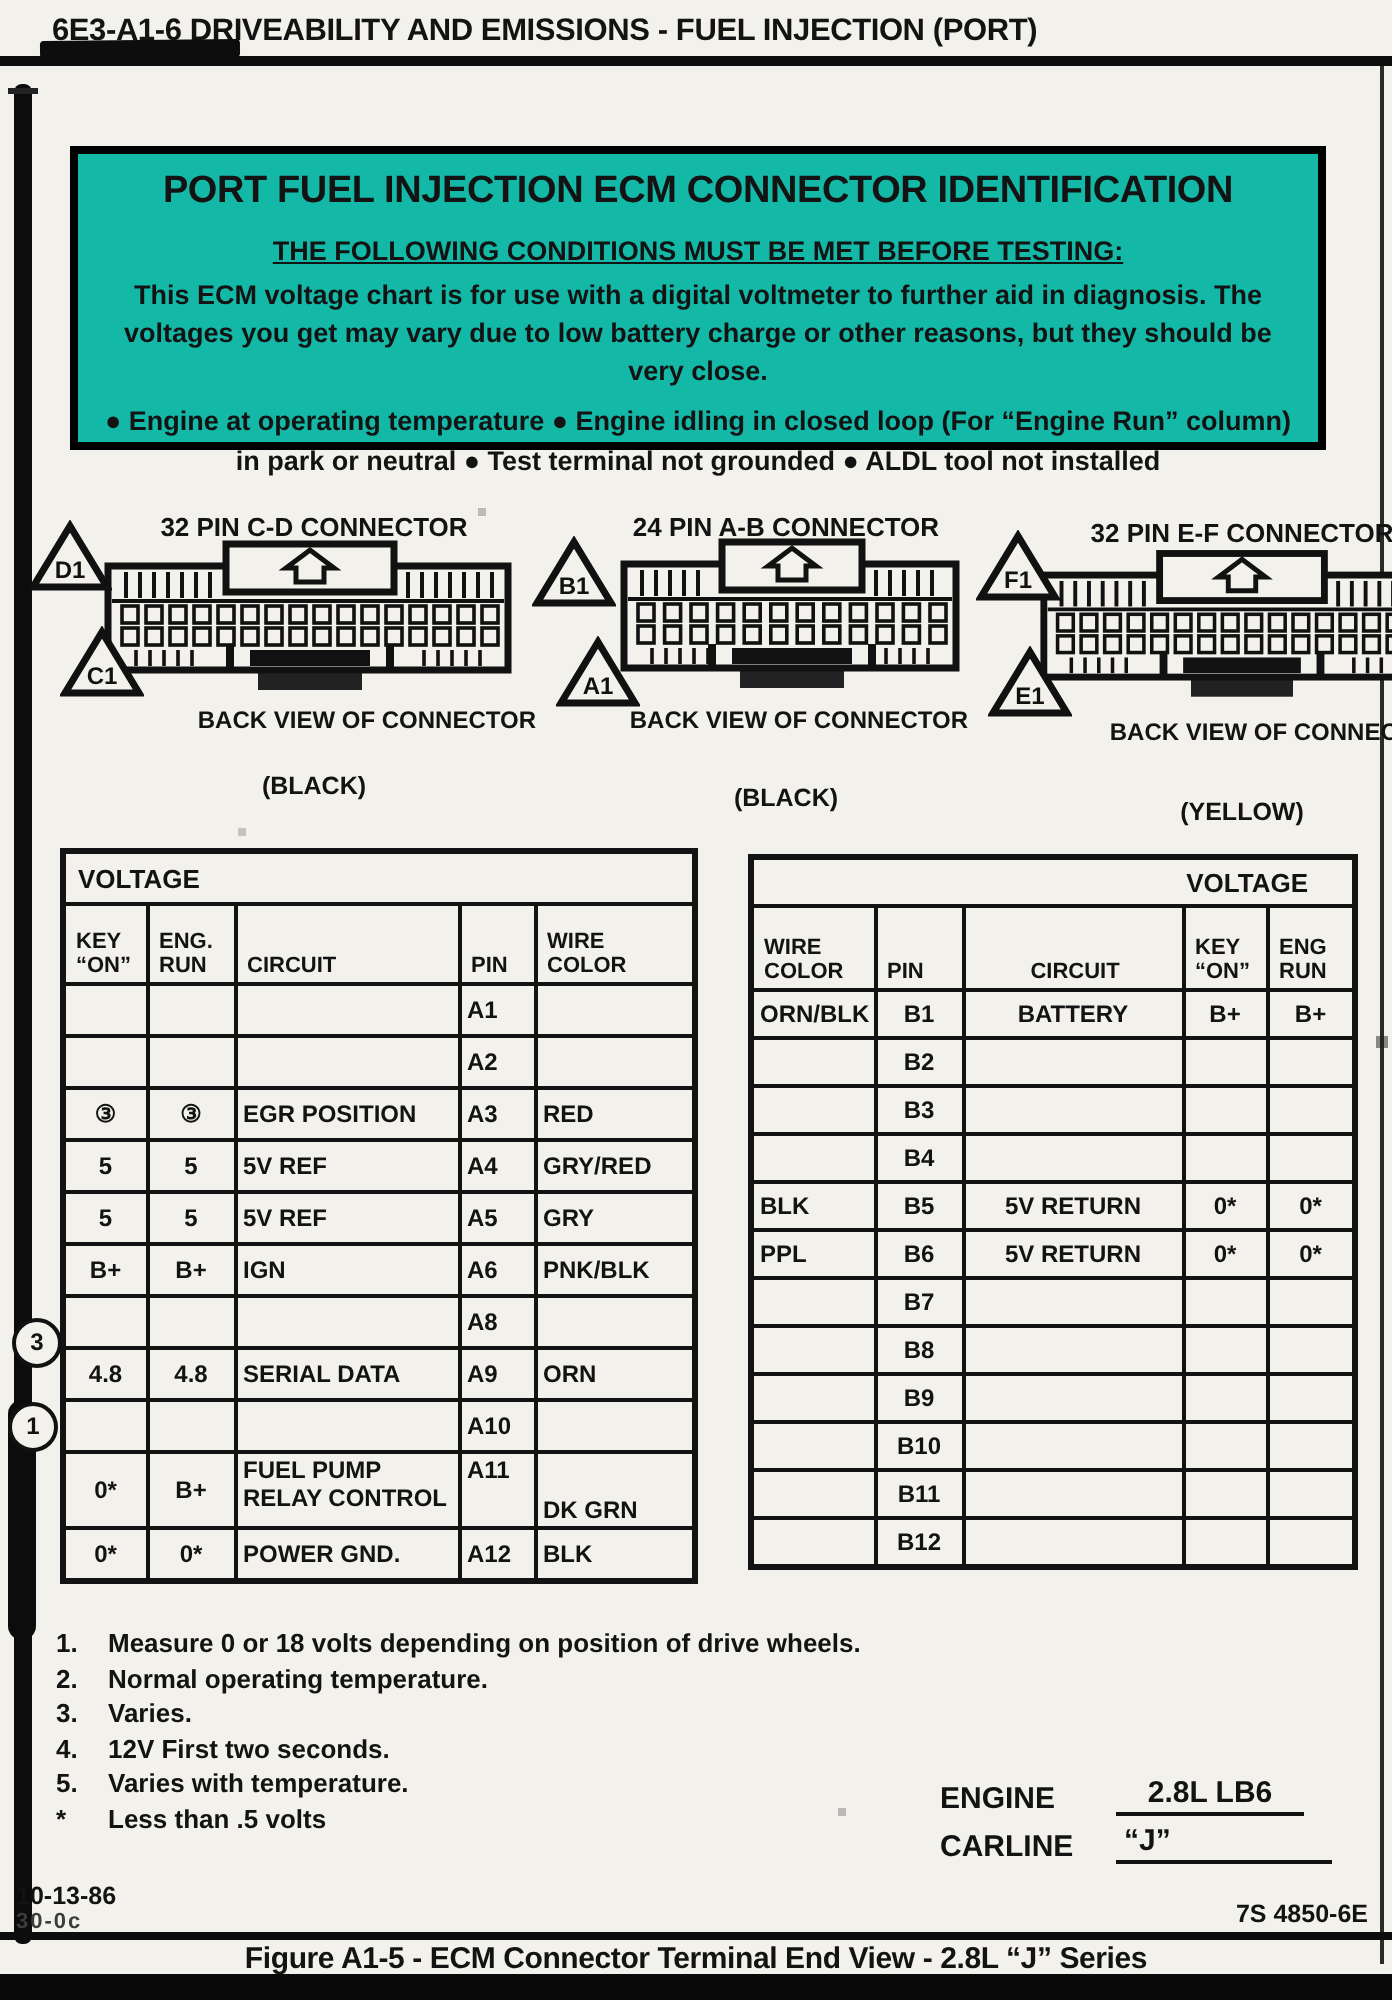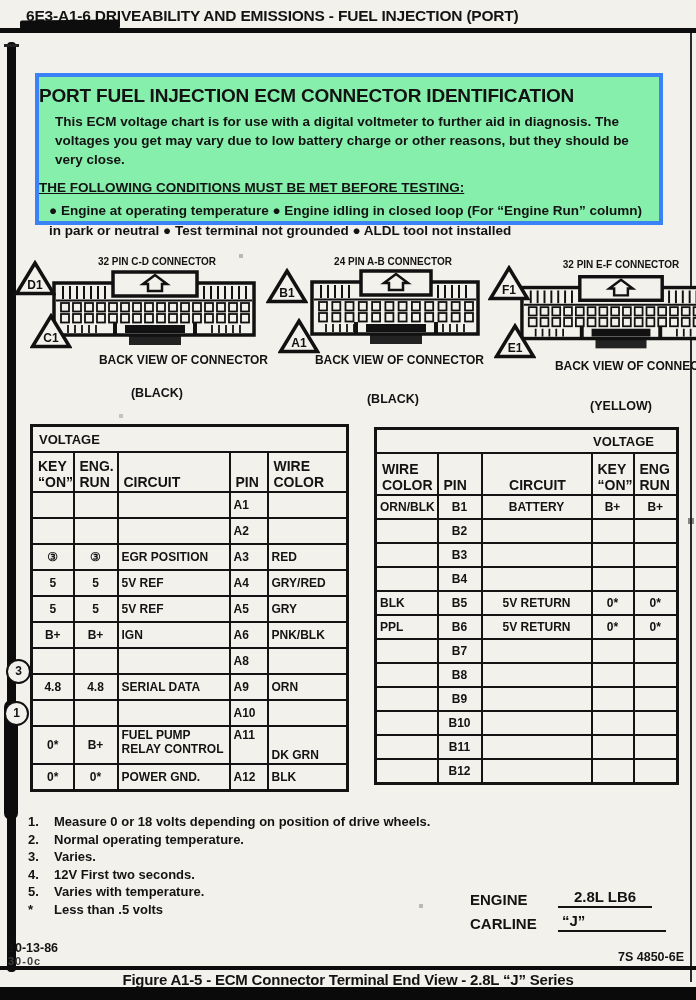--- a/index.html
+++ b/index.html
@@ -15,39 +15,39 @@
   #specks{left:0;top:0;width:2px;height:2px;background:transparent;
     box-shadow:358px 194px 0 1px rgba(50,50,50,.30), 648px 300px 0 1px rgba(50,50,50,.25),
                120px 415px 0 1px rgba(60,60,60,.25), 690px 520px 0 2px rgba(30,30,30,.5),
                420px 905px 0 1px rgba(60,60,60,.3), 240px 255px 0 1px rgba(60,60,60,.3);}
   
   #hdr-title{left:26px;top:7px;font-size:15.5px;letter-spacing:-.2px;white-space:nowrap;}
   #hdr-rule{left:0;top:28px;width:696px;height:5px;background:#0d0d0d;}
   #hdr-strike{left:20px;top:20px;width:100px;height:9px;background:#0d0d0d;border-radius:2px;transform:rotate(-.6deg);}
   #hdr-dash{left:4px;top:44px;width:15px;height:3px;background:#222;}
   
-  #info-box{left:35px;top:73px;width:620px;height:144px;border:4px solid #3b82f6;background:#86efac;}
+  #info-box{left:35px;top:73px;width:620px;height:144px;border:4px solid #000000;background:#14b8a6;text-align:center;}
   #info-title{margin-top:8px;font-size:19px;letter-spacing:-.2px;}
   #info-intro{margin:5px 16px 0;font-size:13.5px;line-height:1.42;}
   #info-cond-head{margin-top:11px;font-size:13.5px;text-decoration:underline;}
   #info-conds{margin:6px 10px 0;font-size:13.5px;line-height:1.45;}
   
   .conn-group{position:absolute;height:165px;}
-  .conn-title{position:absolute;top:0;text-align:center;font-size:10px;white-space:nowrap;}
+  .conn-title{position:absolute;top:0;text-align:center;font-size:13px;white-space:nowrap;}
   .conn-caption{position:absolute;text-align:right;font-size:12px;white-space:nowrap;}
   .conn-color{position:absolute;text-align:center;font-size:12.5px;}
   svg.connector{position:absolute;}
   svg.tri{position:absolute;width:42px;height:37px;}
   svg.tri text{font-family:"Liberation Sans",sans-serif;font-weight:700;font-size:12px;fill:#111;}
   
   table.vtab{position:absolute;border-collapse:collapse;background:#f3f1ec;table-layout:fixed;}
   table.vtab,table.vtab td,table.vtab th{border:2px solid #131313;}
   table.vtab{border-width:3px;}
   table.vtab th,table.vtab td{font-size:12px;padding:1px 3px;overflow:hidden;}
-  table.vtab th{text-align:left;vertical-align:bottom;font-size:14px;line-height:1.15;padding-left:5px;}
+  table.vtab th{text-align:left;vertical-align:bottom;font-size:11px;line-height:1.15;padding-left:5px;}
   tr.volt-row td{font-size:13px;height:17px;}
   #left-table{left:30px;top:424px;width:316px;}
   #right-table{left:374px;top:427px;width:302px;}
   #left-table tr.head th{height:36px;}
   #right-table tr.head th{height:38px;}
   #left-table td{height:22px;}
   #right-table td{height:20px;}
   #left-table tr.tall td{height:34px;}
   td.c-von{text-align:center;}
   td.c-pin-l{padding-left:6px;}
@@ -86,22 +86,22 @@
   <div class="abs" id="right-rule"></div>
   <div class="abs" id="specks"></div>
 
   <div class="abs" id="hdr-title">6E3-A1-6 DRIVEABILITY AND EMISSIONS - FUEL INJECTION (PORT)</div>
   <div class="abs" id="hdr-rule"></div>
   <div class="abs" id="hdr-strike"></div>
   <div class="abs" id="hdr-dash"></div>
 
   <div class="abs" id="info-box">
     <div id="info-title">PORT FUEL INJECTION ECM CONNECTOR IDENTIFICATION</div>
+    <div id="info-cond-head">THE FOLLOWING CONDITIONS MUST BE MET BEFORE TESTING:</div>
     <div id="info-intro">This ECM voltage chart is for use with a digital voltmeter to further aid in diagnosis.  The voltages you get may vary due to low battery charge or other reasons, but they should be very close.</div>
-    <div id="info-cond-head">THE FOLLOWING CONDITIONS MUST BE MET BEFORE TESTING:</div>
     <div id="info-conds">●  Engine at operating temperature   ●  Engine idling in closed loop (For “Engine Run” column) in park or neutral   ●  Test terminal not grounded   ●  ALDL tool not installed</div>
   </div>
 
   <div class="conn-group" style="left:16px;top:256px;width:252px;">
     <div class="conn-title" style="left:30px;right:0;">32 PIN C-D CONNECTOR</div>
     <svg class="connector" style="left:34px;top:13px;width:210px;height:84px;" viewBox="0 0 210 84">
         <rect x="79" y="64" width="52" height="12" fill="#222"></rect>
         <rect x="4" y="14" width="200" height="52" fill="#f3f1ec" stroke="#111" stroke-width="3.5"></rect>
         <rect x="63" y="3" width="84" height="24" fill="#f3f1ec" stroke="#111" stroke-width="3.5"></rect>
         <polygon points="98,22 98,15 93,15 105,6 117,15 112,15 112,22" fill="none" stroke="#111" stroke-width="2.5"></polygon>

